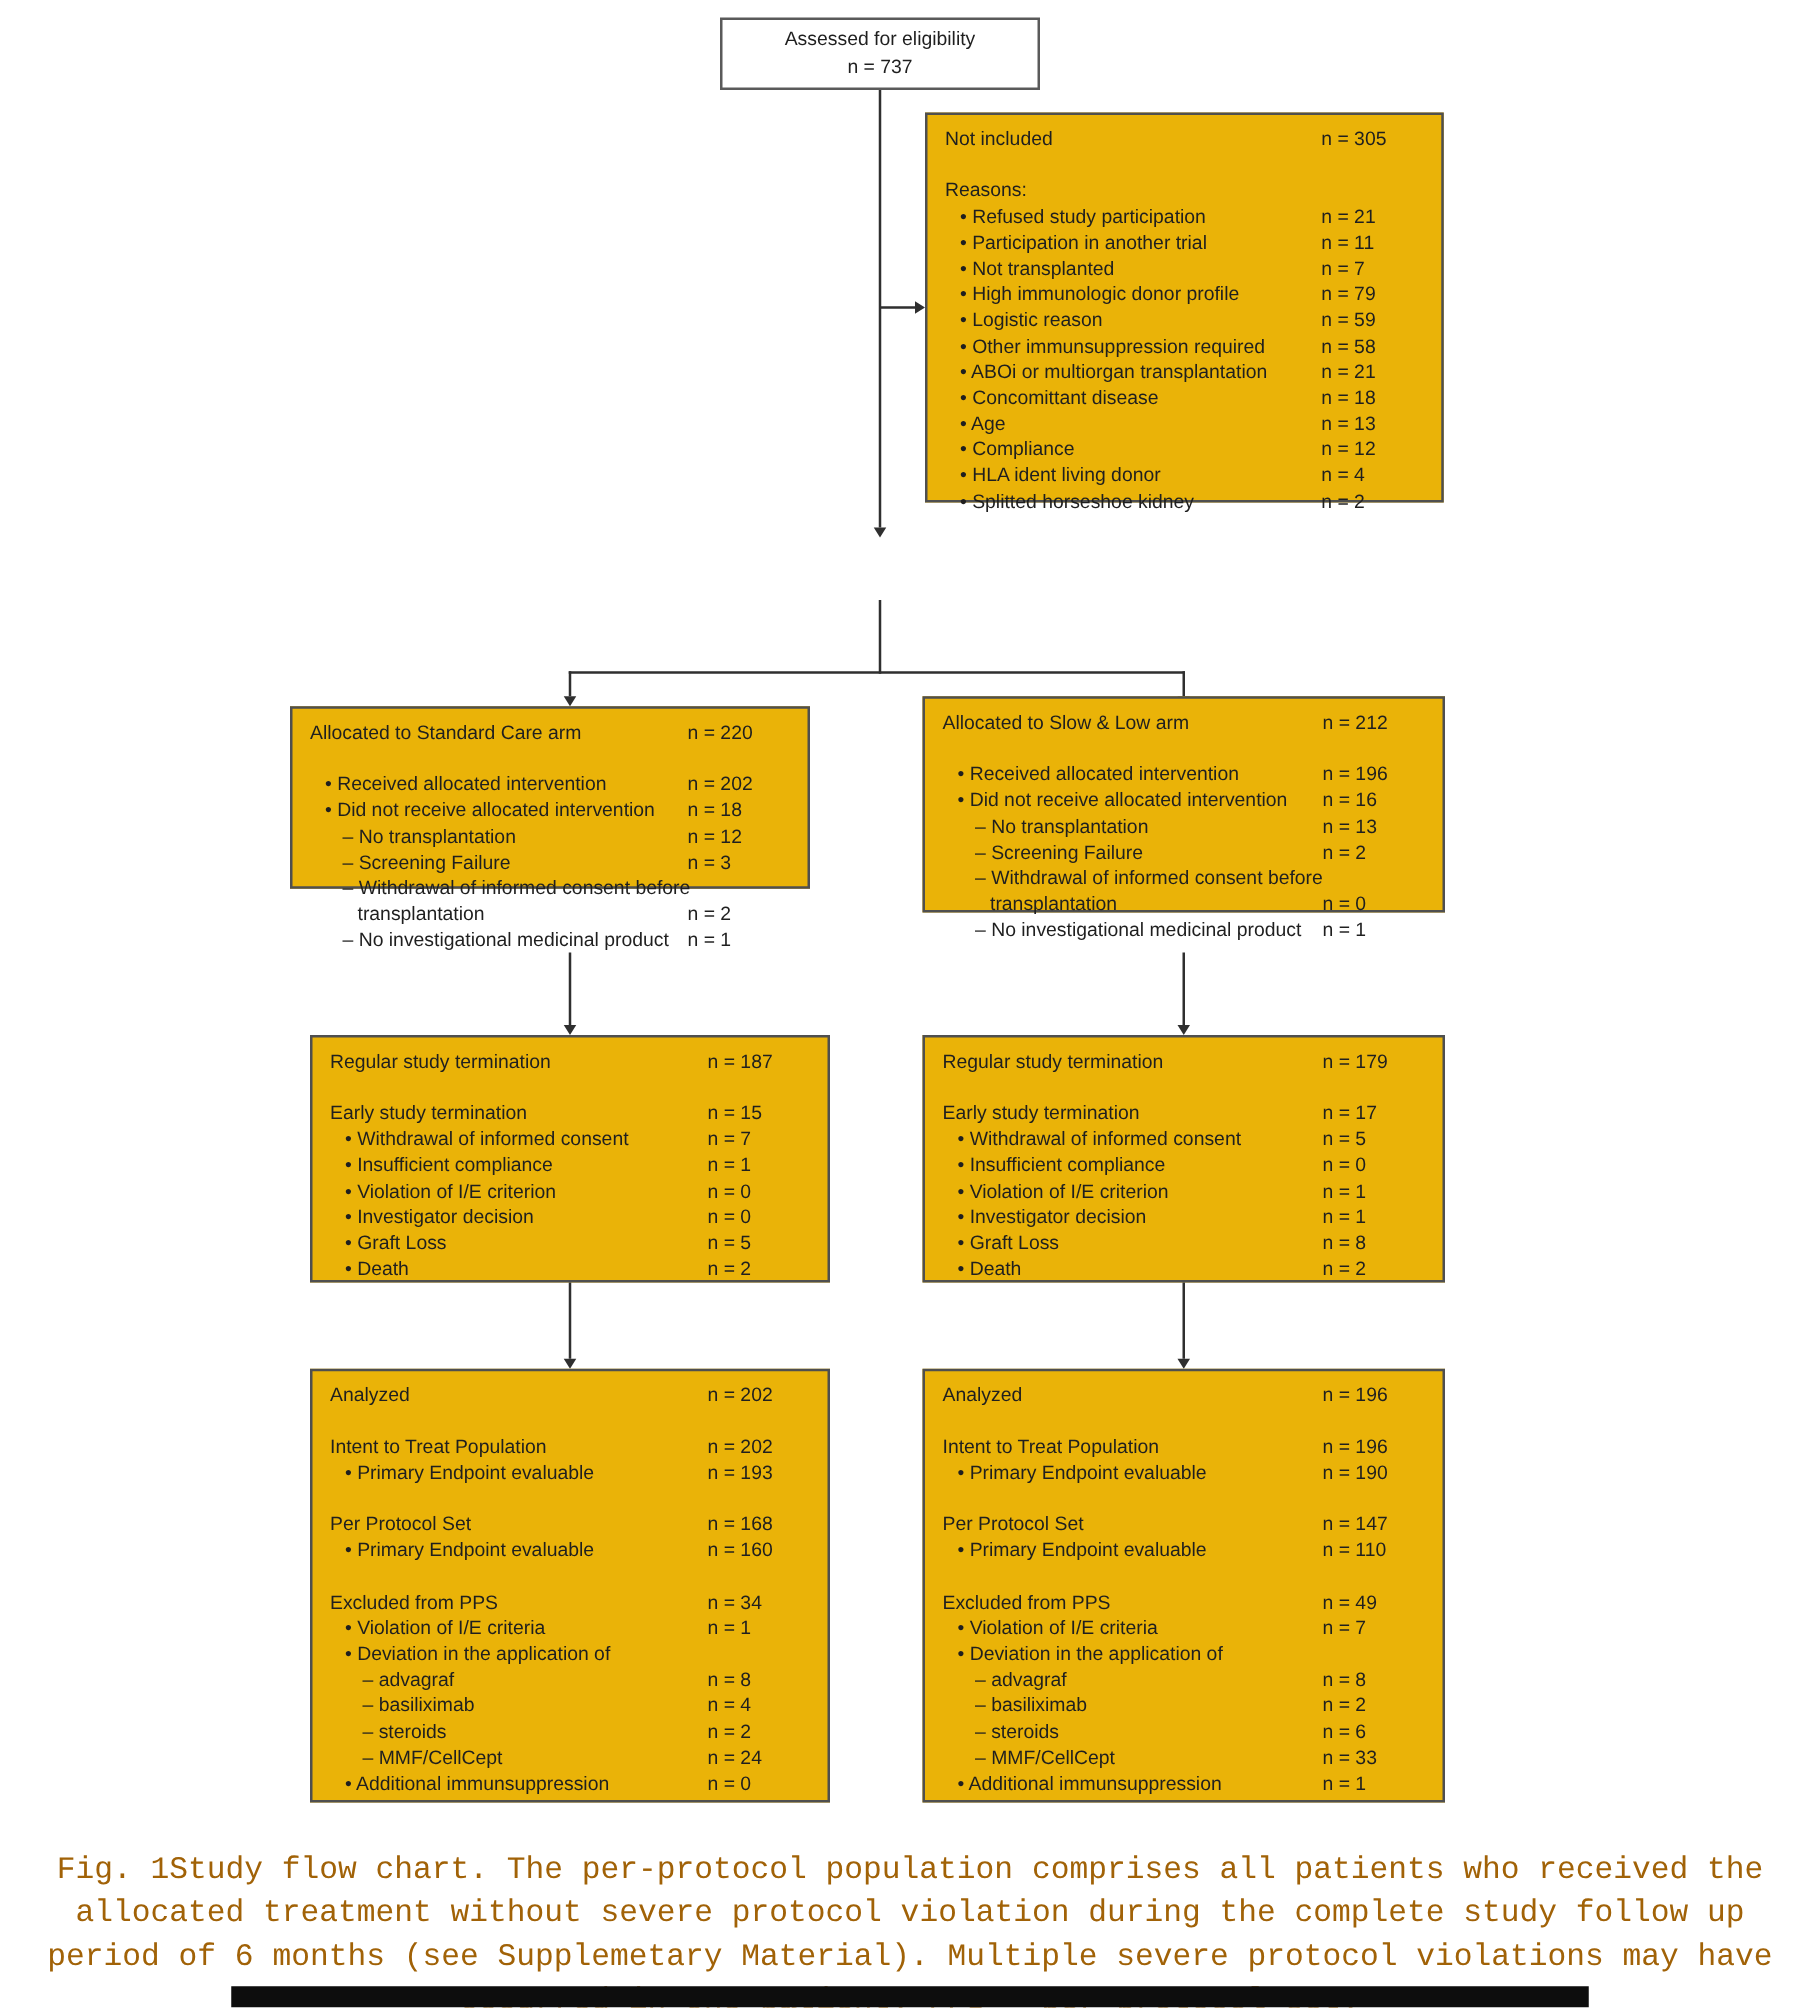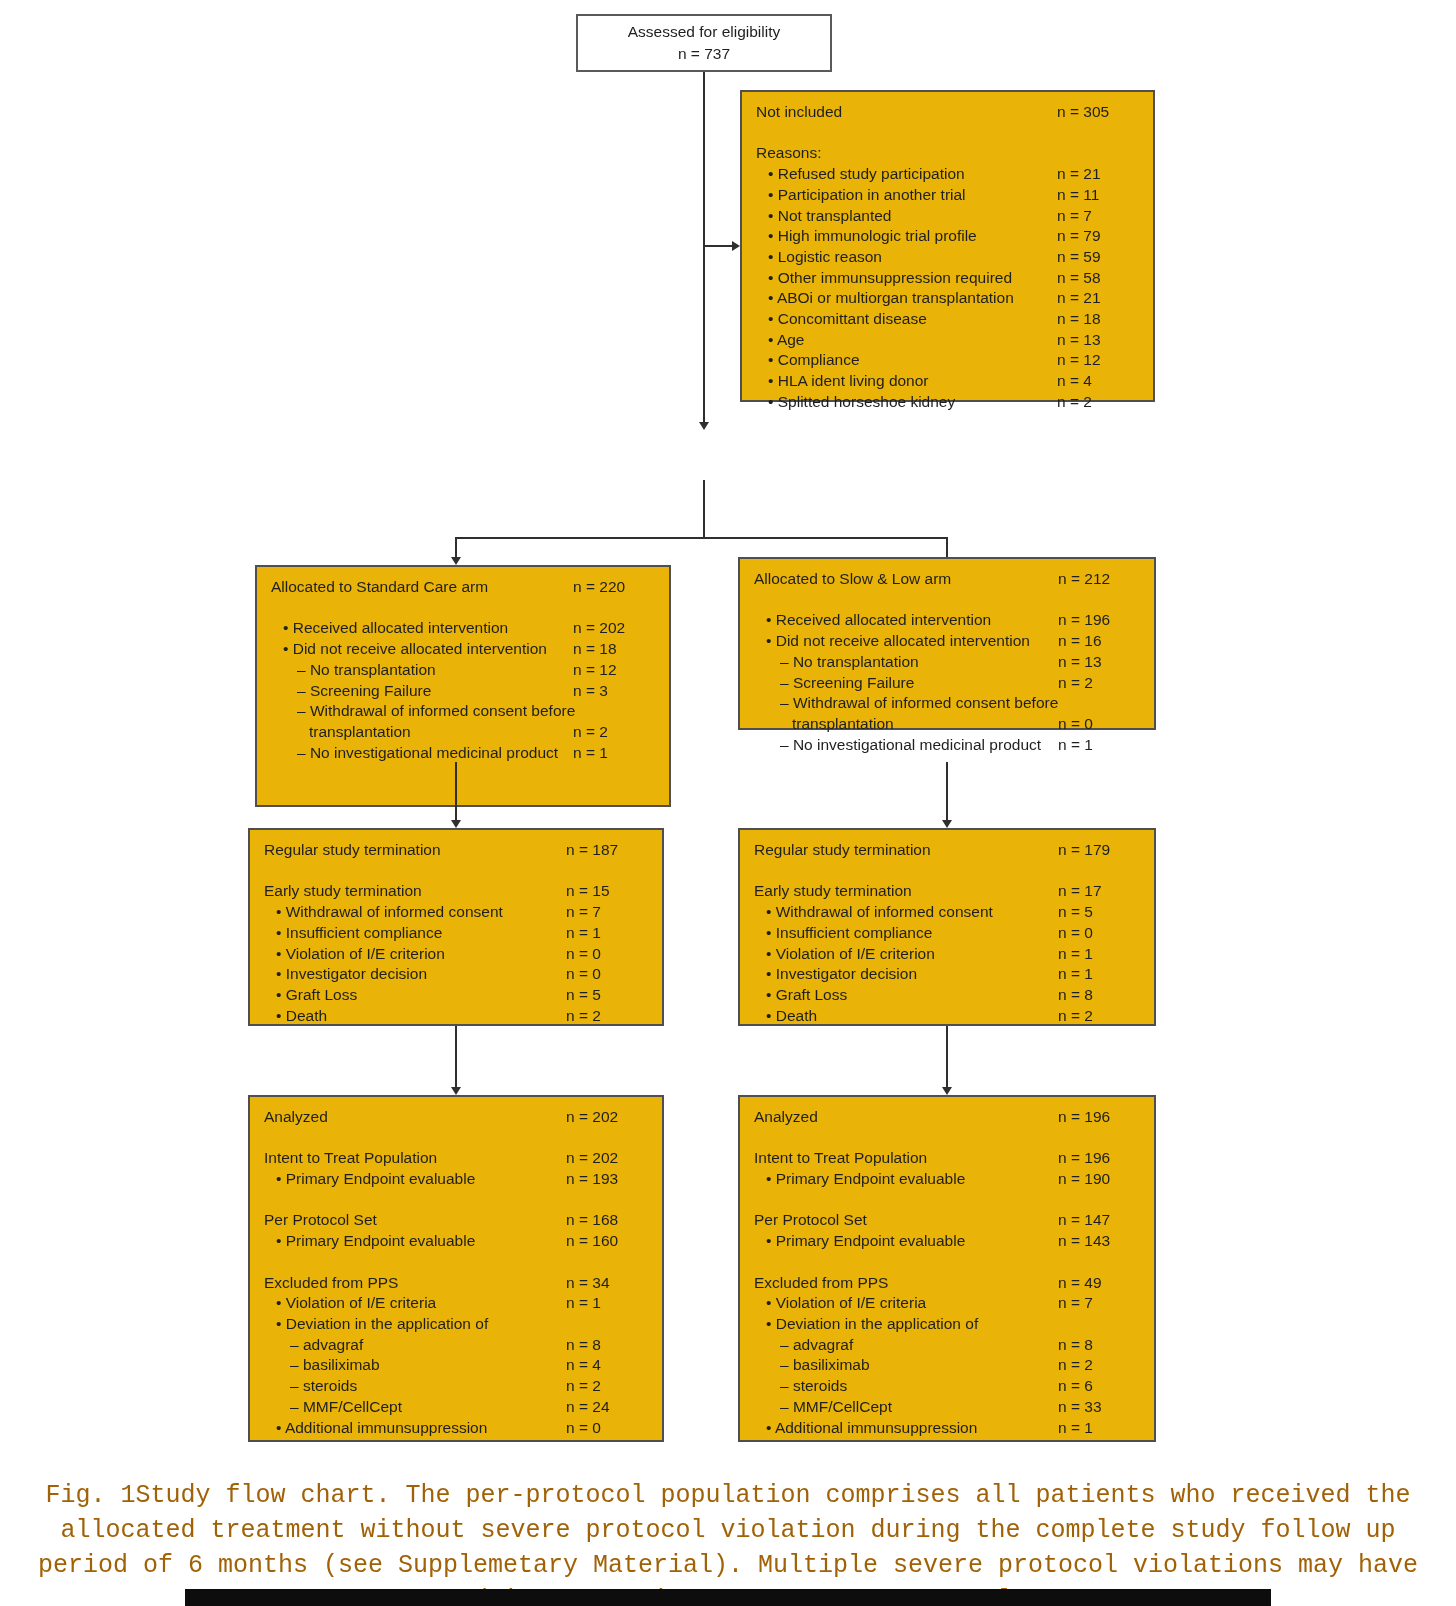--- a/index.html
+++ b/index.html
@@ -63,21 +63,21 @@
         </div>
         <div class="row item">
           <span class="lbl">• Participation in another trial</span>
           <span class="nval">n = 11</span>
         </div>
         <div class="row item">
           <span class="lbl">• Not transplanted</span>
           <span class="nval">n = 7</span>
         </div>
         <div class="row item">
-          <span class="lbl">• High immunologic trial profile</span>
+          <span class="lbl">• High immunologic donor profile</span>
           <span class="nval">n = 79</span>
         </div>
         <div class="row item">
           <span class="lbl">• Logistic reason</span>
           <span class="nval">n = 59</span>
         </div>
         <div class="row item">
           <span class="lbl">• Other immunsuppression required</span>
           <span class="nval">n = 58</span>
         </div>
@@ -109,21 +109,21 @@
   </div>
 
 
   <div class="cline" style="left:703px;top:480px;width:2px;height:59px"></div>
   <div class="cline" style="left:455px;top:537px;width:493px;height:2px"></div>
   <div class="cline" style="left:455px;top:537px;width:2px;height:20px"></div>
   <div class="arrow-down" style="left:451px;top:557px"></div>
   <div class="cline" style="left:946px;top:537px;width:2px;height:20px"></div>
   <div class="arrow-down" style="left:942px;top:557px"></div>
 
-  <div class="fbox" style="left:255px;top:565px;width:416px;height:242px">
+  <div class="fbox" style="left:232px;top:565px;width:416px;height:146px">
     <div class="row head">
       <span class="lbl">Allocated to Standard Care arm</span>
       <span class="nval">n = 220</span>
     </div>
     <div>
         <div class="row gap"></div>
         <div class="row item">
           <span class="lbl">• Received allocated intervention</span>
           <span class="nval">n = 202</span>
         </div>
@@ -353,21 +353,21 @@
           <span class="lbl">• Primary Endpoint evaluable</span>
           <span class="nval">n = 190</span>
         </div>
         <div class="row gap"></div>
         <div class="row plain">
           <span class="lbl">Per Protocol Set</span>
           <span class="nval">n = 147</span>
         </div>
         <div class="row item">
           <span class="lbl">• Primary Endpoint evaluable</span>
-          <span class="nval">n = 143</span>
+          <span class="nval">n = 110</span>
         </div>
         <div class="row gap"></div>
         <div class="row plain">
           <span class="lbl">Excluded from PPS</span>
           <span class="nval">n = 49</span>
         </div>
         <div class="row item">
           <span class="lbl">• Violation of I/E criteria</span>
           <span class="nval">n = 7</span>
         </div>

